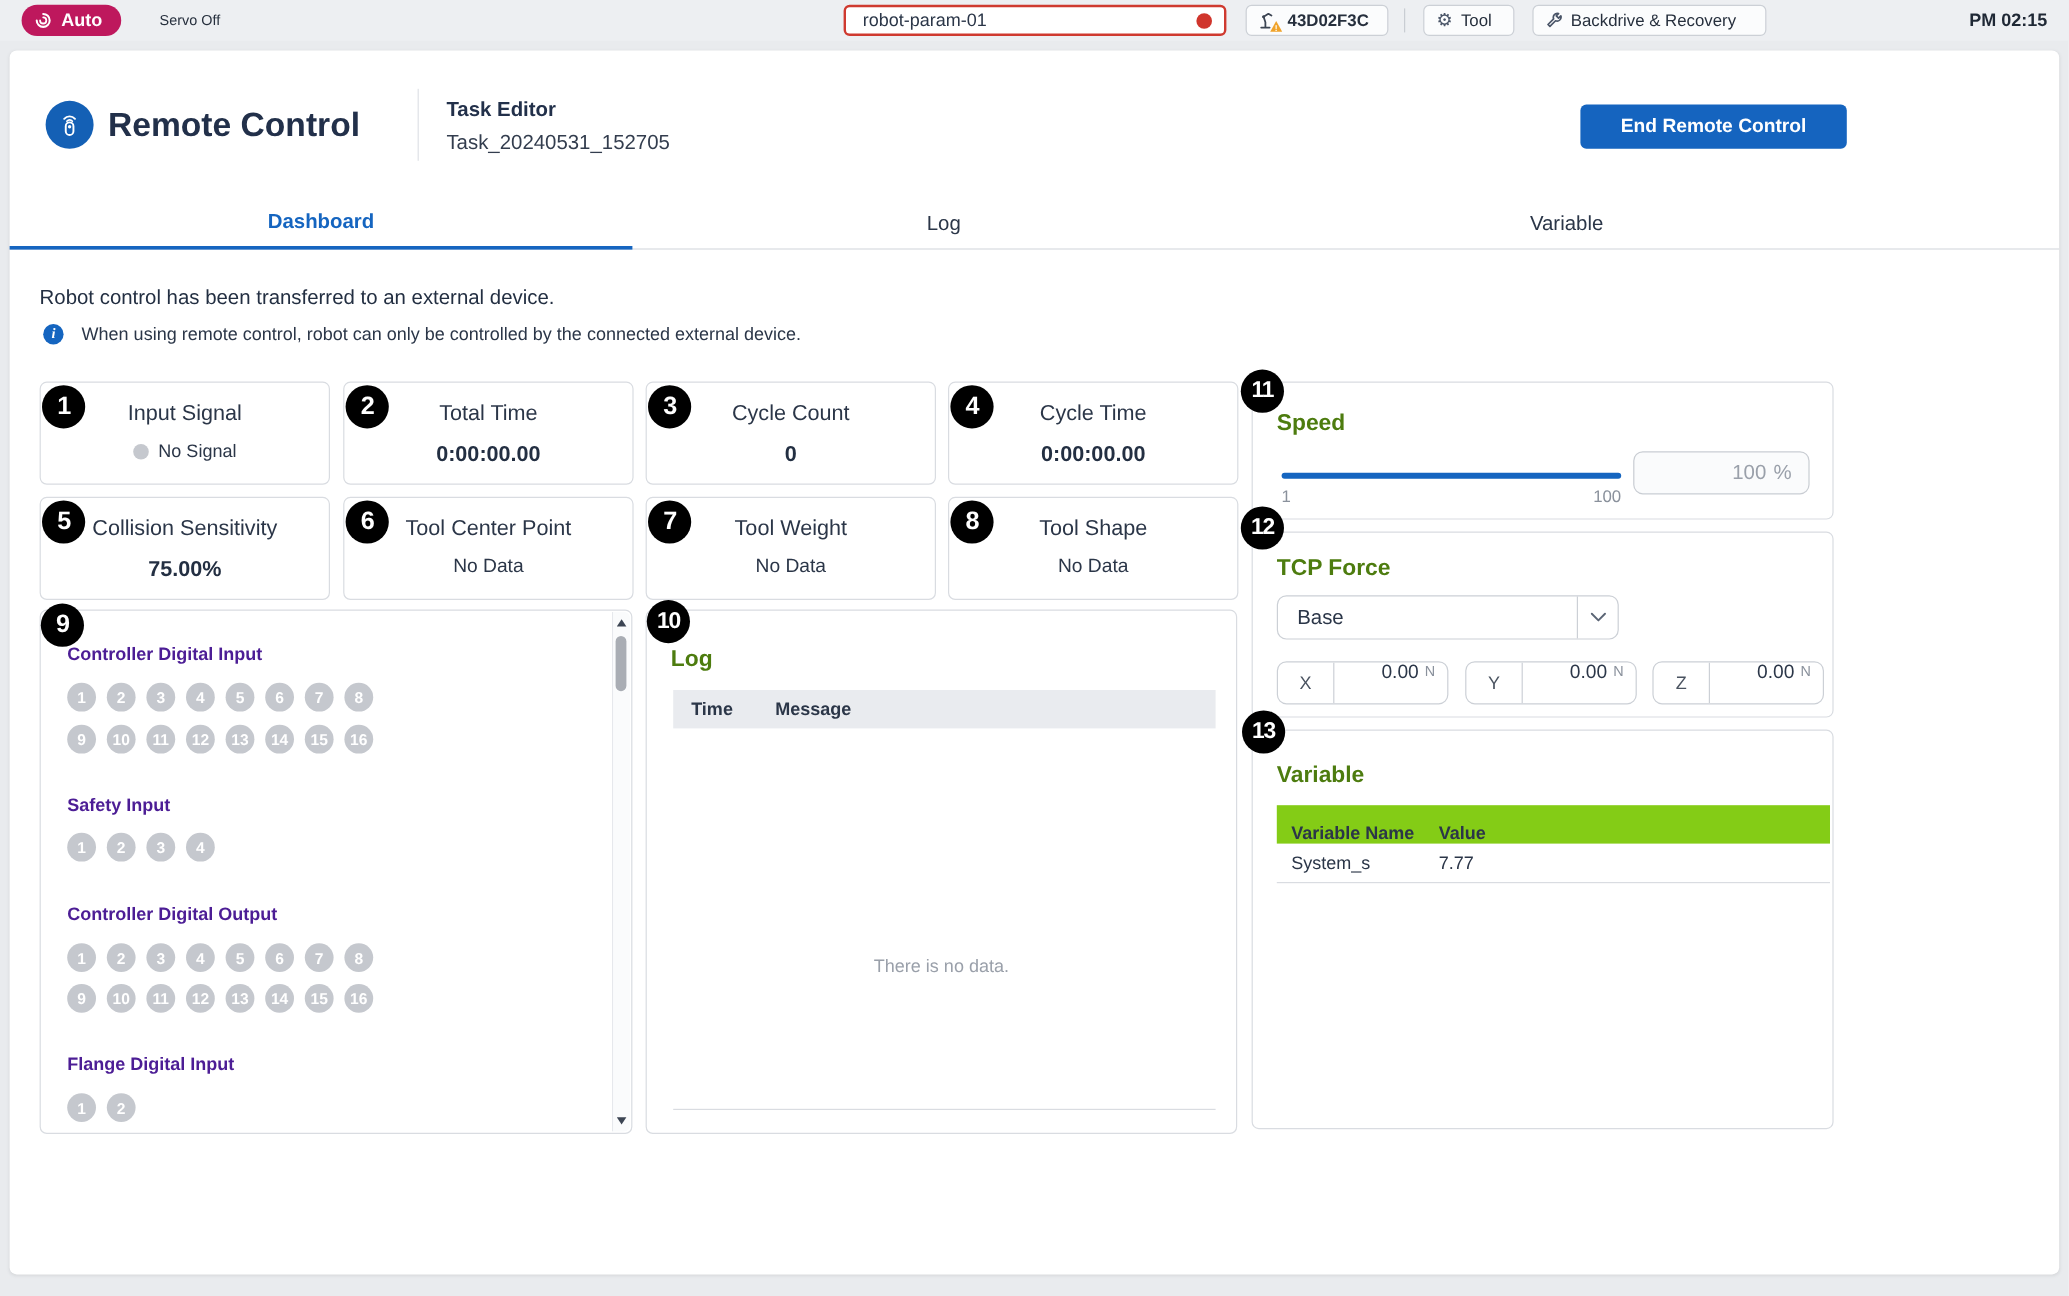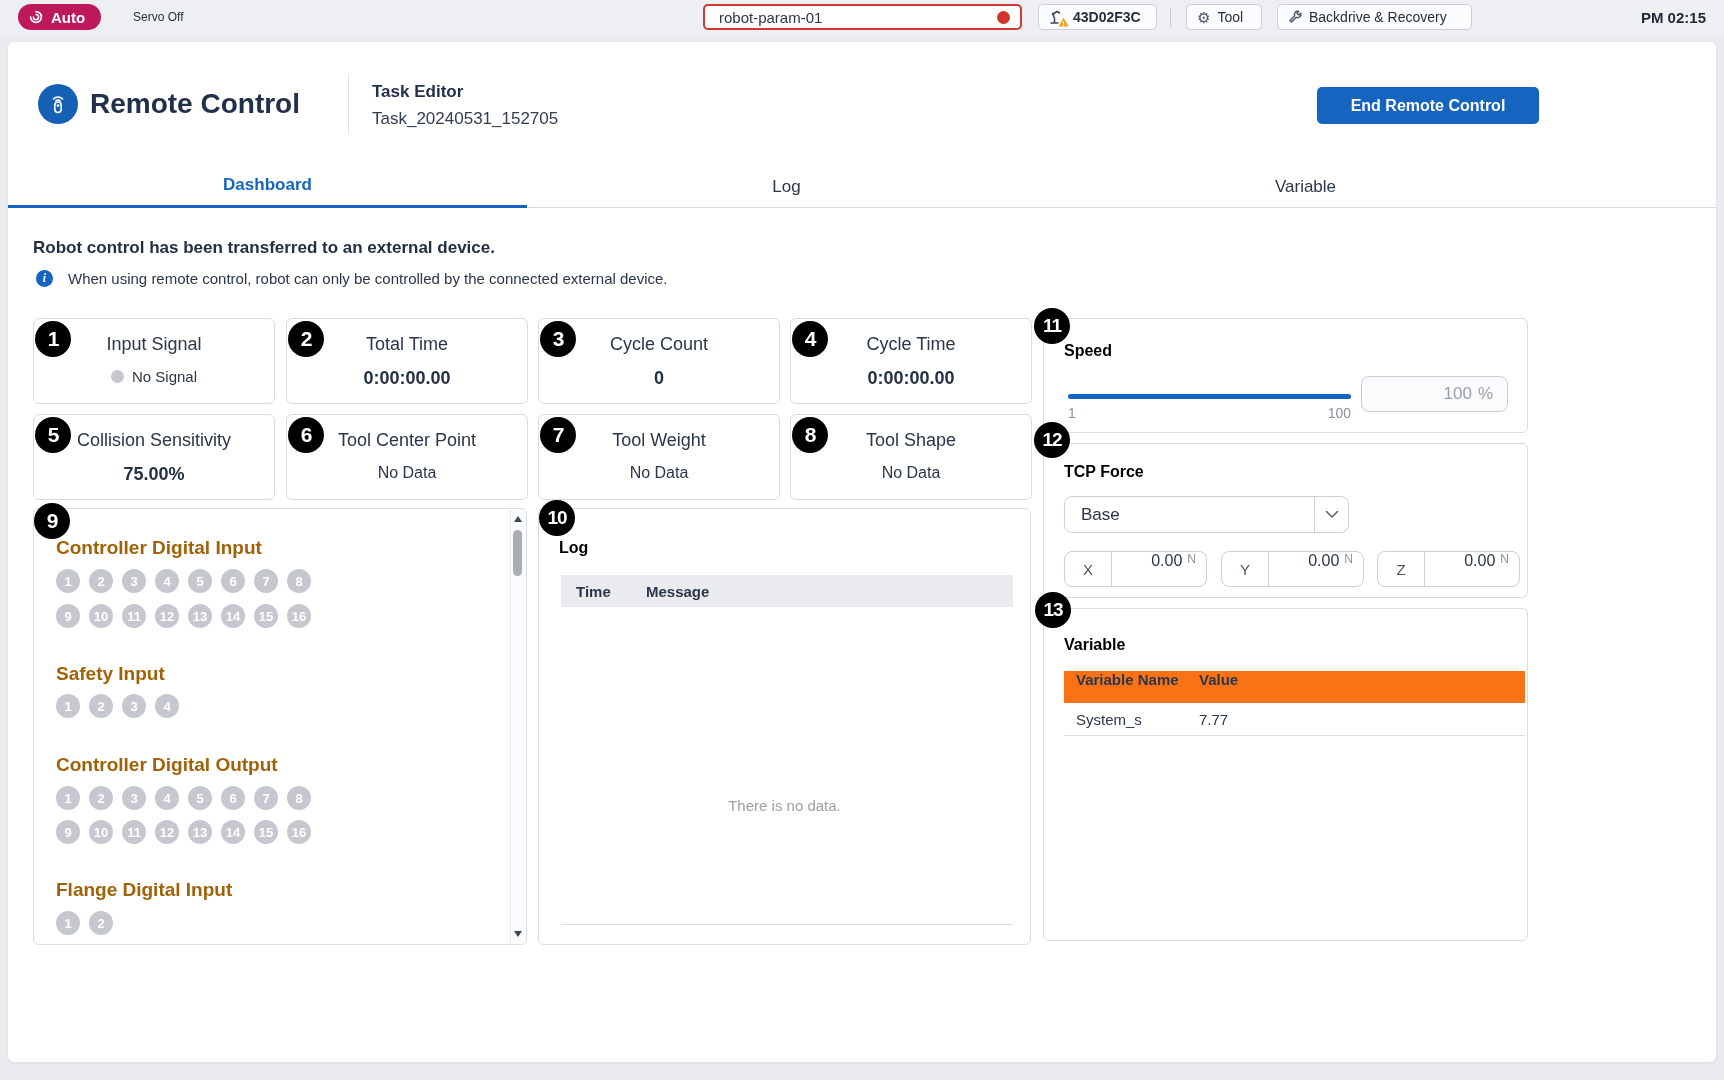--- a/index.html
+++ b/index.html
@@ -42,38 +42,38 @@
   .task-label { position:absolute; left:364px; top:40px; font-size:17px; font-weight:700; color:#22304a; }
   .task-name { position:absolute; left:364px; top:67px; font-size:17px; color:#333d4e; }
   .end-btn { position:absolute; left:1309px; top:45px; width:222px; height:37px; background:#1564bf;
     border:none; border-radius:5px; color:#fff; font-size:16px; font-weight:600; font-family:Liberation Sans, sans-serif; cursor:pointer; }
   
   .tabs { position:absolute; left:0; top:123px; width:1708px; height:43px; border-bottom:1px solid #d8dbe0; }
   .tab { position:absolute; top:0; width:519px; height:43px; display:flex; align-items:center; justify-content:center;
     font-size:17px; color:#2b3648; cursor:pointer; }
   .tab.active { color:#1565c0; font-weight:600; border-bottom:3px solid #1565c0; }
   
-  .notice-headline { position:absolute; left:25px; top:196px; font-size:17px; font-weight:700; color:#232f42; }
+  .notice-headline { position:absolute; left:25px; top:196px; font-size:17px; font-weight:400; color:#232f42; }
   .info-row { position:absolute; left:28px; top:228px; display:flex; align-items:center; gap:15px; }
   .info-icon { width:17px; height:17px; border-radius:50%; background:#1565c0; color:#fff; font-size:12px;
     font-weight:700; display:flex; align-items:center; justify-content:center; font-family:"Liberation Serif", serif; font-style:italic; }
   .info-text { font-size:15px; color:#2b3648; }
   
   .card { position:absolute; width:242px; height:86px; background:#fff; border:1px solid #d9dce1; border-radius:6px; }
   .card .c-label { margin-top:15px; text-align:center; font-size:18px; font-weight:400; color:#2b3648; }
   .card .c-value { margin-top:13px; text-align:center; font-size:16px; color:#2b3648; }
   .card .c-value.bold { font-size:18px; font-weight:700; color:#232f42; }
   .sig-row { margin-top:13px; display:flex; align-items:center; justify-content:center; gap:8px; font-size:15px; color:#2b3648; }
   .sig-dot { width:13px; height:13px; border-radius:50%; background:#c5c8ce; }
   
   .panel { position:absolute; background:#fff; border:1px solid #d9dce1; border-radius:6px; }
-  .panel-title { font-size:16px; font-weight:700; color:#000000; }
+  .panel-title { font-size:19px; font-weight:700; color:#4d7c0f; }
   
   .io-panel { left:25px; top:466px; width:494px; height:437px; overflow:hidden; }
-  .io-sec-title { position:absolute; left:22px; font-size:19px; font-weight:700; color:#a16207; }
+  .io-sec-title { position:absolute; left:22px; font-size:15px; font-weight:700; color:#4c1d95; }
   .io-row { position:absolute; left:22px; display:flex; gap:9px; }
   .io-circle { width:24px; height:24px; border-radius:50%; background:#c5c8ce; color:#fff; font-size:13px;
     font-weight:600; display:flex; align-items:center; justify-content:center; }
   .scrollbar { position:absolute; right:1px; top:1px; bottom:1px; width:15px; background:#fafbfc;
     border-left:1px solid #e6e8ec; border-radius:0 5px 5px 0; }
   .sb-up { position:absolute; top:6px; left:50%; transform:translateX(-50%); width:0; height:0;
     border-left:4px solid transparent; border-right:4px solid transparent; border-bottom:6px solid #3c4553; }
   .sb-down { position:absolute; bottom:6px; left:50%; transform:translateX(-50%); width:0; height:0;
     border-left:4px solid transparent; border-right:4px solid transparent; border-top:6px solid #3c4553; }
   .sb-thumb { position:absolute; top:20px; left:2px; width:9px; height:46px; background:#a9adb4; border-radius:5px; }
@@ -104,22 +104,22 @@
   .axis-field { position:absolute; top:107px; width:143px; height:36px; background:#fff; border:1px solid #ccd0d6;
     border-radius:8px; display:flex; overflow:hidden; }
   .axis-field .ax-label { width:47px; border-right:1px solid #ccd0d6; display:flex; align-items:center;
     justify-content:center; font-size:15px; color:#4a5360; }
   .axis-field .ax-value { flex:1; display:flex; align-items:flex-start; justify-content:flex-end; padding-right:10px;
     gap:5px; font-size:16px; color:#2b3648; }
   .axis-field .ax-unit { font-size:12px; color:#8a919c; }
   
   .var-panel { left:1035px; top:566px; width:485px; height:333px; }
   .var-title { position:absolute; left:20px; top:27px; }
-  .var-head { position:absolute; left:20px; top:62px; width:461px; height:32px; background:#f97316;
-    display:flex; align-items:flex-start; font-size:15px; font-weight:600; color:#2b3648; }
+  .var-head { position:absolute; left:20px; top:62px; width:461px; height:32px; background:#84cc16;
+    display:flex; align-items:flex-end; font-size:15px; font-weight:600; color:#2b3648; }
   .var-head .col-name { margin-left:12px; width:123px; }
   .var-rows { position:absolute; left:20px; top:94px; width:461px; }
   .var-row { height:33px; display:flex; align-items:center; border-bottom:1px solid #d9dce1; font-size:15px; color:#2b3648; }
   .var-row .col-name { margin-left:12px; width:123px; }
   
   .badge { position:absolute; width:36px; height:36px; border-radius:50%; background:#000; color:#fff;
     display:flex; align-items:center; justify-content:center; font-size:21px; font-weight:700; z-index:5; letter-spacing:-1px; }
 </style>
 </head>
 <body>

